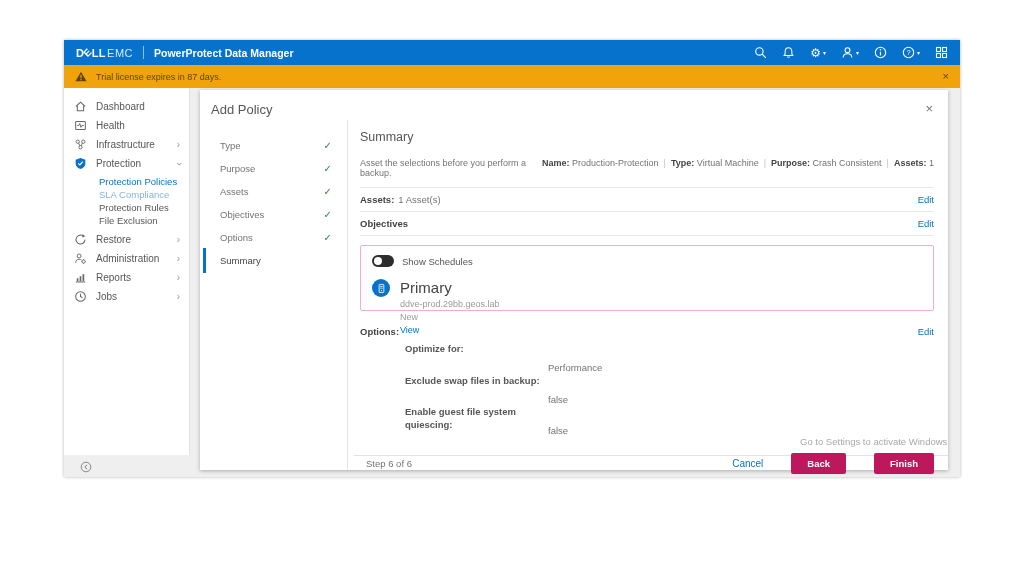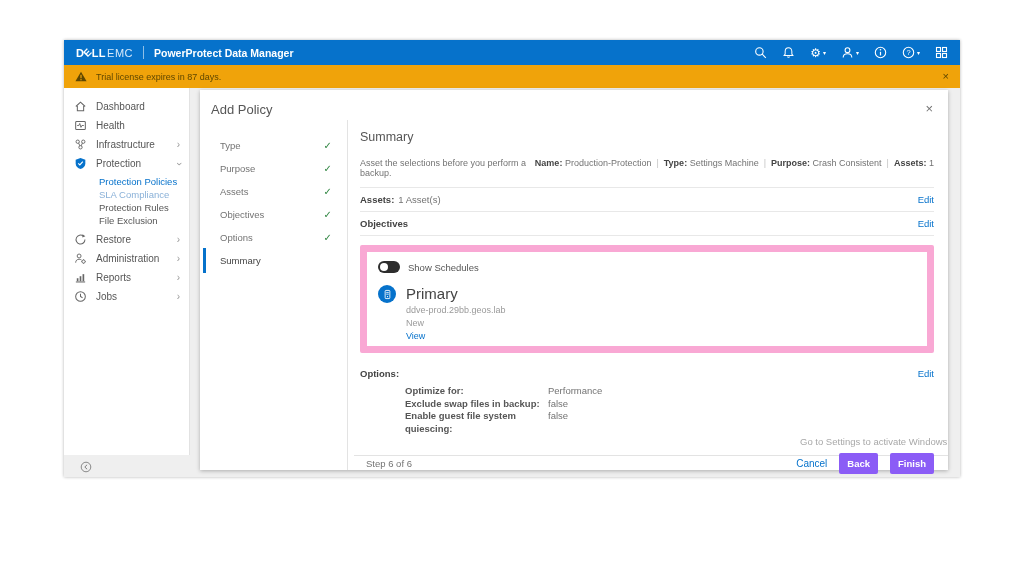--- a/index.html
+++ b/index.html
@@ -59,44 +59,44 @@
   .sum-heading { font-size:12.5px; font-weight:normal; color:#565656; margin-bottom:14px; }
   .sum-row1 { display:flex; justify-content:space-between; align-items:flex-start; font-size:9px; color:#737373; }
   .meta { white-space:nowrap; }
   .meta b { color:#444; }
   .meta .sep { color:#c4c4c4; margin:0 5px; }
   .hr { border-top:1px solid #e8e8e8; margin-top:9px; }
   .sum-line { display:flex; align-items:center; padding:6px 0; font-size:9.5px; color:#737373; border-bottom:1px solid #e8e8e8; }
   .sum-line b { color:#444; margin-right:4px; }
   .edit-link { margin-left:auto; color:#0672CB; font-size:9.5px; cursor:pointer; }
 
-  .obj-box { border:7px solid #f9a8d4; border-radius:2px; margin-top:9px; padding:9px 11px; height:108px; }
+  .obj-box { border:1px solid #f9a8d4; border-radius:2px; margin-top:9px; padding:9px 11px; height:66px; }
   .toggle-row { display:flex; align-items:center; gap:8px; }
   .toggle { width:22px; height:12px; background:#2d2d2d; border-radius:7px; position:relative; cursor:pointer; flex:none; }
   .toggle::after { content:""; position:absolute; left:2px; top:2px; width:8px; height:8px; border-radius:50%; background:#fff; }
   .toggle-label { font-size:9.5px; color:#565656; }
   .primary-row { display:flex; gap:10px; margin-top:12px; }
   .primary-icon { width:18px; height:18px; border-radius:50%; background:#0672CB; display:flex; align-items:center; justify-content:center; flex:none; }
   .primary-name { font-size:15px; color:#444; }
   .primary-target { font-size:9px; color:#9a9a9a; margin-top:3px; }
   .primary-status { font-size:9px; color:#9a9a9a; margin-top:3px; }
   .primary-link { font-size:9px; color:#0672CB; margin-top:3px; cursor:pointer; }
 
   .options-row { display:flex; align-items:center; margin-top:15px; font-size:9.5px; }
   .options-row b { color:#444; }
   .options-grid { margin:6px 0 0 45px; }
   .opt-row { display:flex; line-height:12.5px; }
   .opt-label { width:143px; font-weight:bold; color:#565656; font-size:9.5px; }
-  .opt-value { color:#737373; font-size:9.5px; }
+  .opt-value { color:#737373; font-size:9.5px;margin-top:19px; }
 
   .summary-footer { position:absolute; left:154px; right:0; bottom:0; height:15px; border-top:1px solid #e3e3e3; display:flex; align-items:center; padding:0 14px 0 12px; background:#fff; }
   .step-indicator { font-size:9.5px; color:#737373; }
-  .footer-actions { margin-left:auto; display:flex; align-items:center; gap:12px; }
+  .footer-actions { margin-left:auto; display:flex; align-items:center; gap:28px; }
   .cancel-link { color:#0672CB; font-size:10px; cursor:pointer; }
-  .btn { background:#8b5cf6; color:#fff; border:none; border-radius:2px; font-size:9.5px; font-weight:600; padding:5px 8px; font-family:"Liberation Sans", sans-serif; cursor:pointer; }
+  .btn { background:#be185d; color:#fff; border:none; border-radius:2px; font-size:9.5px; font-weight:600; padding:5px 16px; font-family:"Liberation Sans", sans-serif; cursor:pointer; }
 
   .watermark { position:absolute; left:800px; top:433px; z-index:40; pointer-events:none; color:rgba(110,110,110,.7); }
   .wm1 { font-size:15px; }
   .wm2 { font-size:9.5px; margin-top:3px; color:rgba(130,130,130,.7); }
 </style>
 </head>
 <body>
 
 <div class="screen">
   <div class="ui-frame">
@@ -308,21 +308,21 @@
         </div>
 
         <div class="divider-v"></div>
 
         <div class="summary-pane">
           <div class="sum-heading">Summary</div>
 
           <div class="sum-row1">
             <span>Asset the selections before you perform a backup.</span>
             <span class="meta">
-              <b><span>Name</span>:</b> <span>Production-Protection</span><span class="sep">|</span><b><span>Type</span>:</b> <span>Settings Machine</span><span class="sep">|</span><b><span>Purpose</span>:</b> <span>Crash Consistent</span><span class="sep">|</span><b><span>Assets</span>:</b> <span>1</span>
+              <b><span>Name</span>:</b> <span>Production-Protection</span><span class="sep">|</span><b><span>Type</span>:</b> <span>Virtual Machine</span><span class="sep">|</span><b><span>Purpose</span>:</b> <span>Crash Consistent</span><span class="sep">|</span><b><span>Assets</span>:</b> <span>1</span>
             </span>
           </div>
 
           <div class="hr"></div>
 
           <div class="sum-line">
             <b>Assets:</b>
             <span>1 Asset(s)</span>
             <span class="edit-link">Edit</span>
           </div>

